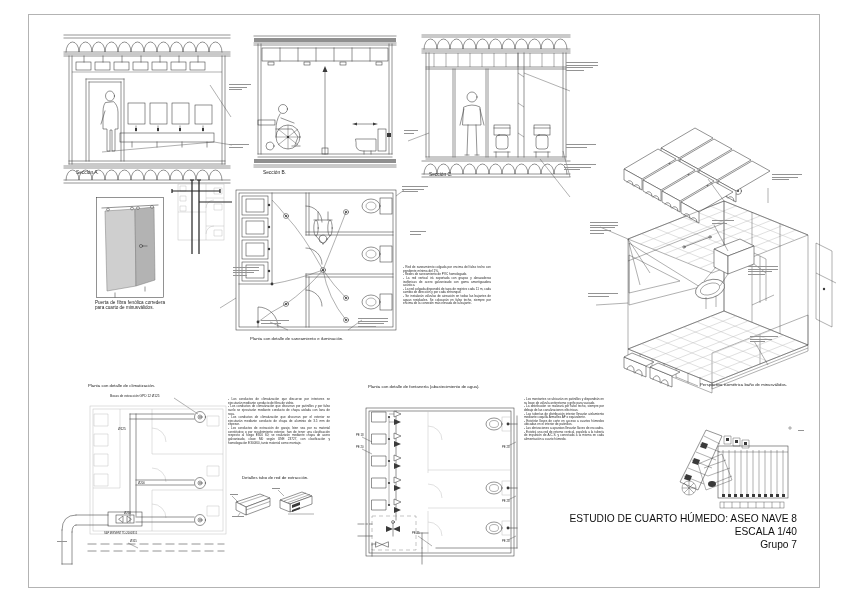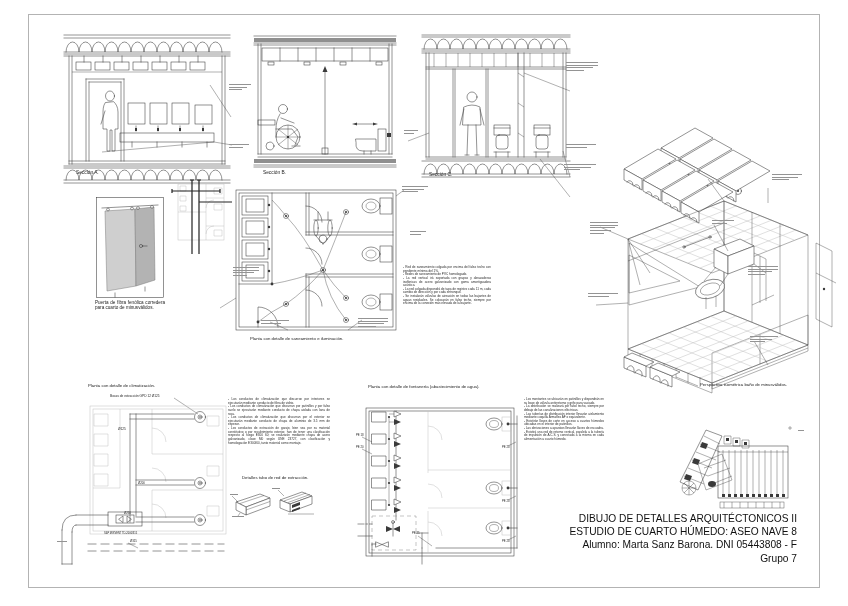--- a/index.html
+++ b/index.html
@@ -556,23 +556,22 @@
       <ellipse class="fd" cx="36" cy="60" rx="4" ry="3"></ellipse>
       <circle class="kt" cx="13" cy="64" r="7" stroke="#444"></circle>
       <path class="kt" d="M13,57 V71 M6,64 H20 M8,59 L18,69 M8,69 L18,59" stroke="#666"></path>
       <path class="kt" d="M48,12 h7 v8 h-7 Z M57,14 h7 v8 h-7 Z M66,16 h7 v8 h-7 Z" stroke="#555"></path>
       <path class="fd" d="M50,14 h3 v3 h-3 Z M59,16 h3 v3 h-3 Z M68,18 h3 v3 h-3 Z"></path>
     </g>
     <path class="kt" d="M112,4 h4 M114,2 v4" stroke="#777"></path>
   </svg>
 
   <div class="titleblock">
-    <div>DIBUJO DE DETALLES ARQUITÉCTONICOS II</div>
     <div>ESTUDIO DE CUARTO HÚMEDO: ASEO NAVE 8</div>
-    <div>Alumno: Marta Sanz Barona. DNI 05443808 - F</div>
+    <div>ESCALA 1/40</div>
     <div>Grupo 7</div>
   </div>
 
   <div class="stub" style="left:229px;top:84px;width:22px">
       <i></i>
       <i style="width:80%"></i>
       <i style="width:60%"></i>
     </div>
   <div class="stub" style="left:229px;top:144px;width:20px">
       <i></i>

